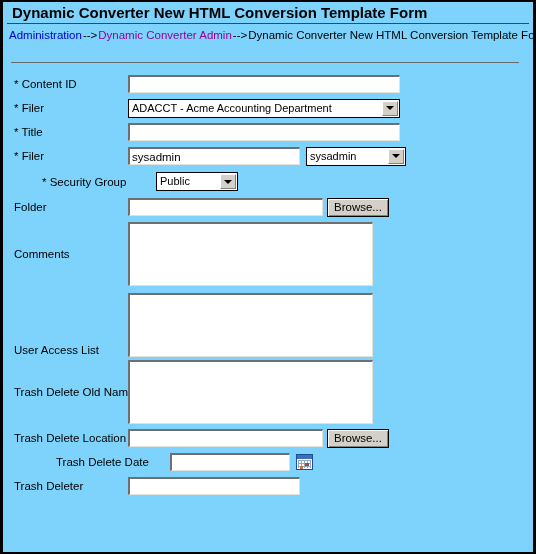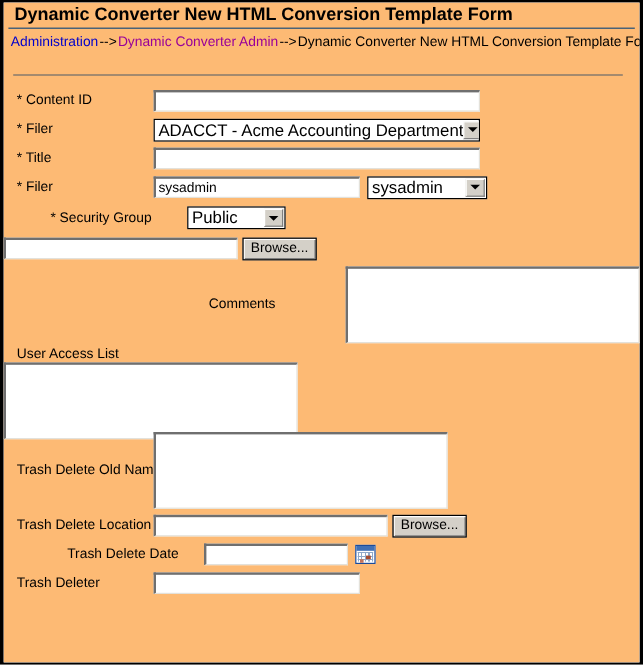--- a/index.html
+++ b/index.html
@@ -21,21 +21,21 @@
     border-right: 3px solid #000000;
     border-top: 2px solid #000000;
     border-bottom: 2px solid #000000;
     background: #ffffff;
     overflow: hidden;
   }
   #inner {
     position: relative;
     width: 530px;
     height: 550px;
-    background: #fdba74;
+    background: #7dd3fc;
   }
 
   
   .page-title {
     font-size: 15px;
     font-weight: bold;
     color: #000000;
     padding: 2px 0 1px 9px;
     letter-spacing: 0px;
     white-space: nowrap;
@@ -135,21 +135,21 @@
   
   .sel {
     box-sizing: border-box;
     height: 19px;
     background: #ffffff;
     border: 1px solid #000000;
     display: flex;
     align-items: center;
     position: relative;
     padding-left: 3px;
-    font-size: 14px;
+    font-size: 11px;
     line-height: 15px;
     color: #000000;
     white-space: nowrap;
     overflow: hidden;
   }
   .sel .sel-text { flex: 1; }
   .sel-arrow {
     box-sizing: border-box;
     width: 16px;
     height: 15px;
@@ -290,35 +290,36 @@
             <span class="sel-text">Public</span>
             <span class="sel-arrow">
                 <i></i>
               </span>
           </div>
         </div>
       </div>
 
 
       <div class="row" style="height:24px;">
+        <div class="lbl">Folder</div>
         <div class="ctl">
           <div class="tbox" style="width:195px;"></div>
           <div class="btn">Browse...</div>
         </div>
       </div>
 
 
-      <div class="row" style="height:69px; align-items:center;justify-content:flex-end;">
+      <div class="row" style="height:69px; align-items:center;">
         <div class="lbl">Comments</div>
         <div class="ctl">
           <div class="tarea"></div>
         </div>
       </div>
 
-      <div class="row" style="height:69px; align-items:flex-start;flex-direction:column;">
+      <div class="row" style="height:69px; align-items:flex-end;">
         <div class="lbl">User Access List</div>
         <div class="ctl">
           <div class="tarea"></div>
         </div>
       </div>
 
       <div class="row" style="height:69px; align-items:center;">
         <div class="lbl">Trash Delete Old Name</div>
         <div class="ctl">
           <div class="tarea"></div>

